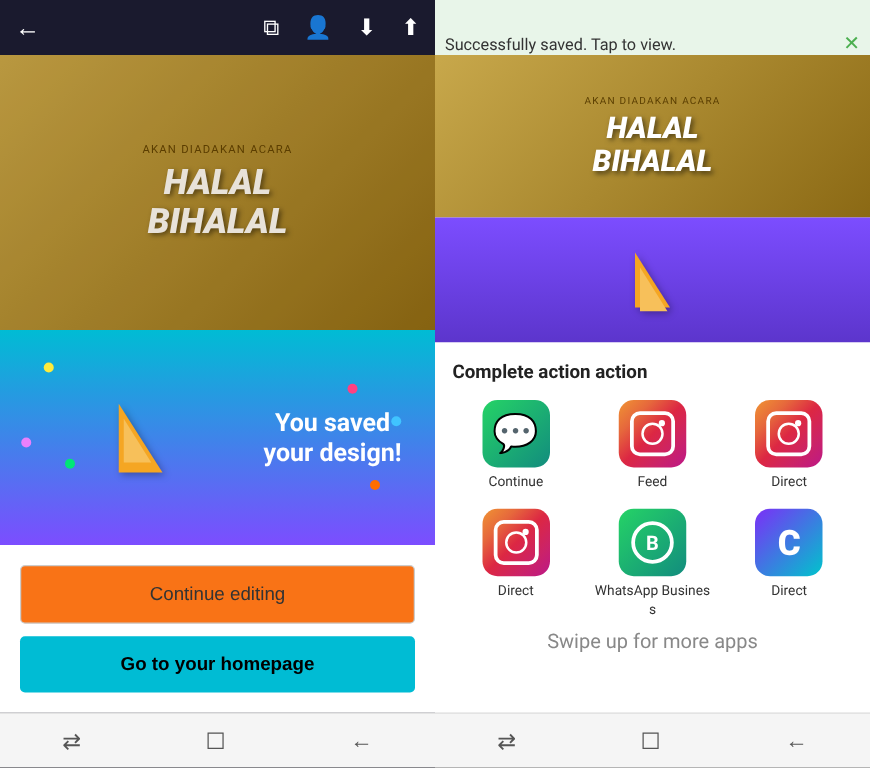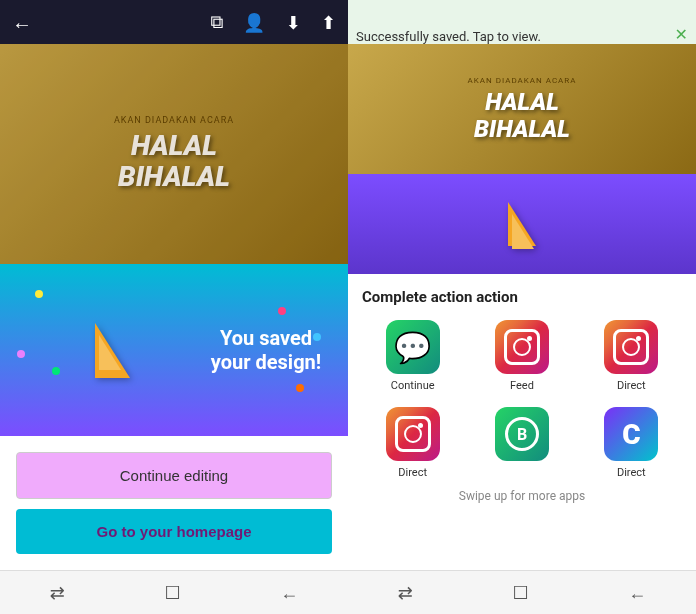--- a/index.html
+++ b/index.html
@@ -125,36 +125,36 @@
       background: #fff;
       display: flex;
       flex-direction: column;
       gap: 10px;
     }
 
     .btn-continue {
       width: 100%;
       padding: 14px;
       border: 1px solid #ccc;
-      background: #f0abfc;
+      background: #f97316;
       border-radius: 4px;
       font-size: 15px;
       color: #333;
       cursor: pointer;
     }
 
     .btn-homepage {
       width: 100%;
       padding: 14px;
       border: none;
       background: #00bcd4;
       border-radius: 4px;
       font-size: 15px;
       font-weight: 600;
-      color: #701a75;
+      color: #000000;
       cursor: pointer;
     }
 
     .left-bottom-bar {
       height: 44px;
       background: #f5f5f5;
       display: flex;
       align-items: center;
       justify-content: space-around;
       border-top: 1px solid #ddd;
@@ -272,21 +272,21 @@
 
     .app-name {
       font-size: 11px;
       color: #333;
       text-align: center;
       line-height: 1.3;
     }
 
     .swipe-hint {
       text-align: center;
-      font-size: 12px;
+      font-size: 16px;
       color: #888;
       padding: 8px 0 6px;
     }
 
     .right-bottom-bar {
       height: 44px;
       background: #f5f5f5;
       display: flex;
       align-items: center;
       justify-content: space-around;
@@ -488,20 +488,21 @@
         <div class="app-icon instagram-stories">
           <div class="insta-inner"></div>
         </div>
         <span class="app-name">Direct</span>
       </div>
 
       <div class="app-item">
         <div class="app-icon whatsapp-business">
           <div class="wb-inner">B</div>
         </div>
+        <span class="app-name">WhatsApp Busines<br>s</span>
       </div>
 
       <div class="app-item">
         <div class="app-icon canva">
           <span class="canva-c">C</span>
         </div>
         <span class="app-name">Direct</span>
       </div>
 
     </div>

